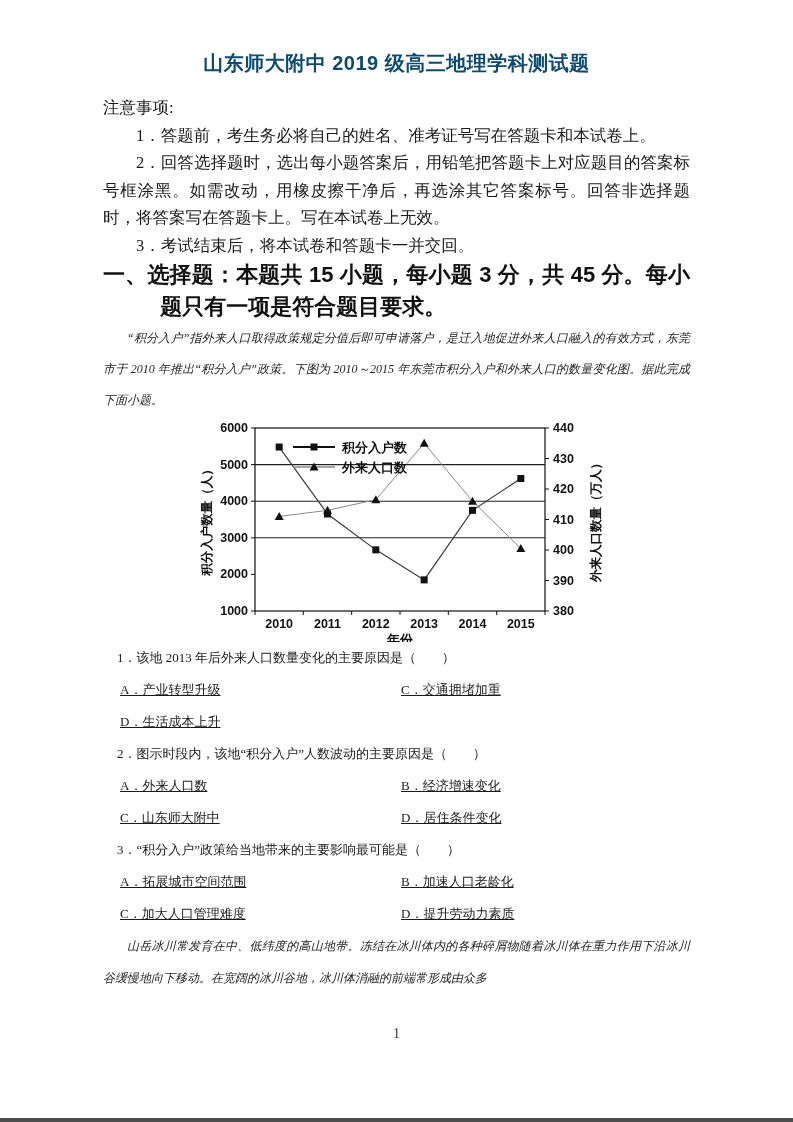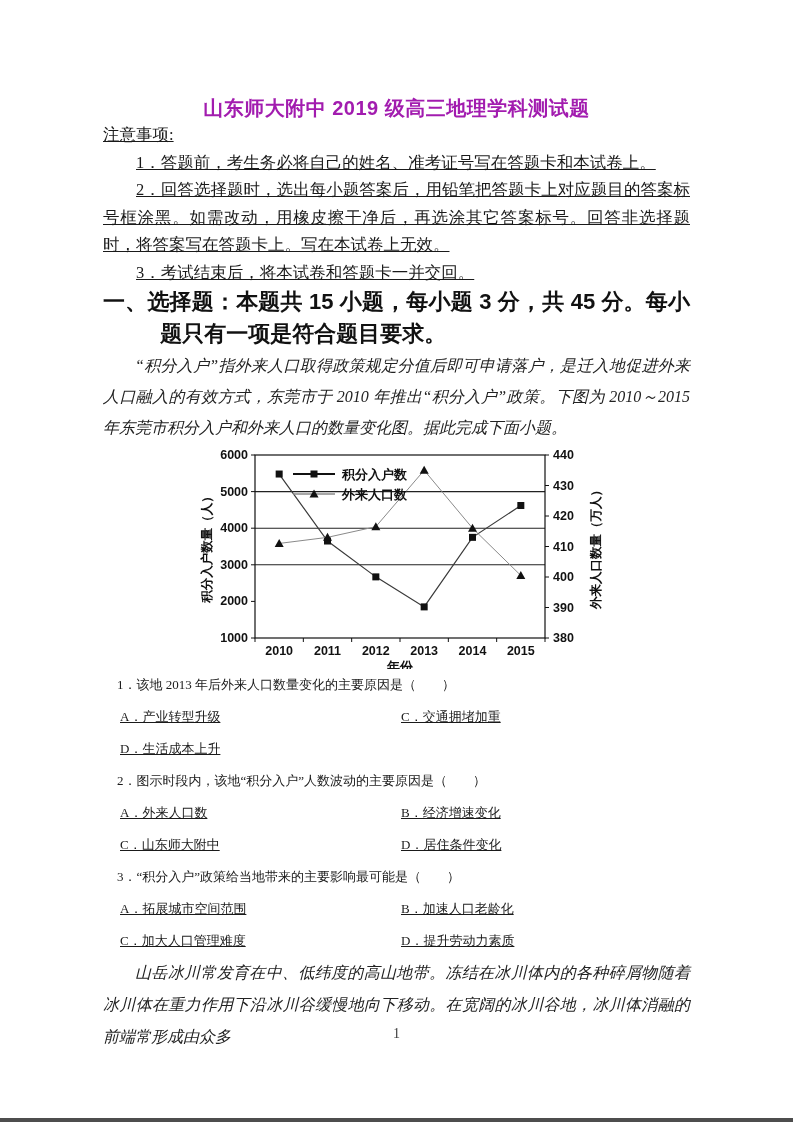--- a/index.html
+++ b/index.html
@@ -10,52 +10,52 @@
     height: 1122px;
     margin: 0 auto;
     background: #ffffff;
     overflow: hidden;
     font-family: "Liberation Serif", "DejaVu Serif", serif;
     color: #1a1a1a;
   }
   .content { padding: 0 103px; }
 
   .exam-title {
-    margin-top: 95px;
+    margin-top: 50px;
     text-align: center;
     font-family: "Liberation Sans", "DejaVu Sans", sans-serif;
     font-weight: bold;
     font-size: 20px;
     line-height: 26px;
     letter-spacing: 0.5px;
-    color: #a21caf;
-  }
-
-  .notice { margin-top: 0; text-decoration: underline; }
+    color: #0c4a6e;
+  }
+
+  .notice { margin-top: 18px; }
   .notice p {
     font-size: 16.5px;
     line-height: 27.5px;
     text-align: justify;
   }
   .notice .indent { text-indent: 2em; }
 
   .section-heading {
     font-family: "Liberation Sans", "DejaVu Sans", sans-serif;
     font-weight: bold;
     font-size: 22px;
     line-height: 32px;
     padding-left: 2.6em;
     text-indent: -2.6em;
     text-align: justify;
     color: #111;
   }
 
   .passage {
     font-style: italic;
-    font-size: 16px;
+    font-size: 12px;
     line-height: 31px;
     text-indent: 2em;
     text-align: justify;
     color: #222;
   }
   .passage.glacier { line-height: 32px; }
 
   .chart-wrap { margin-left: 92px; margin-top: 0; }
   .chart-wrap svg { display: block; }
 

